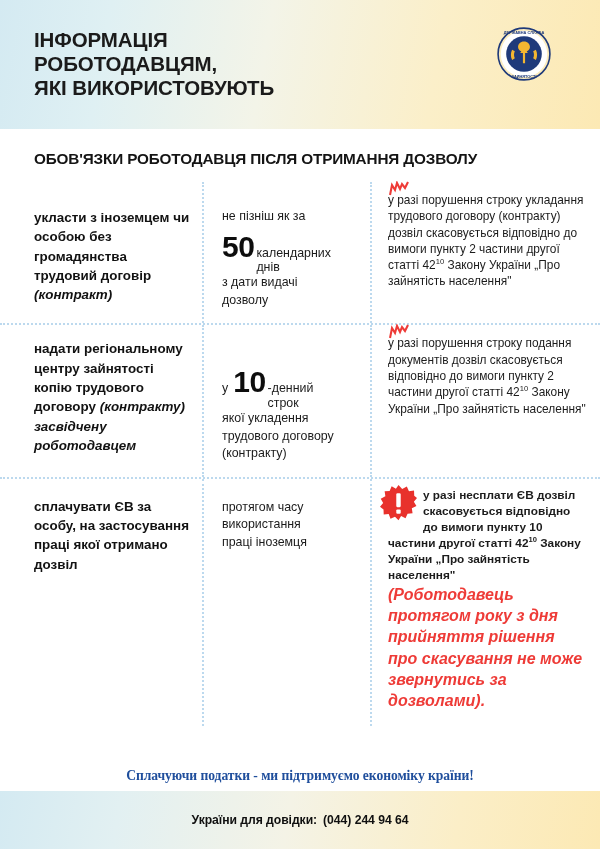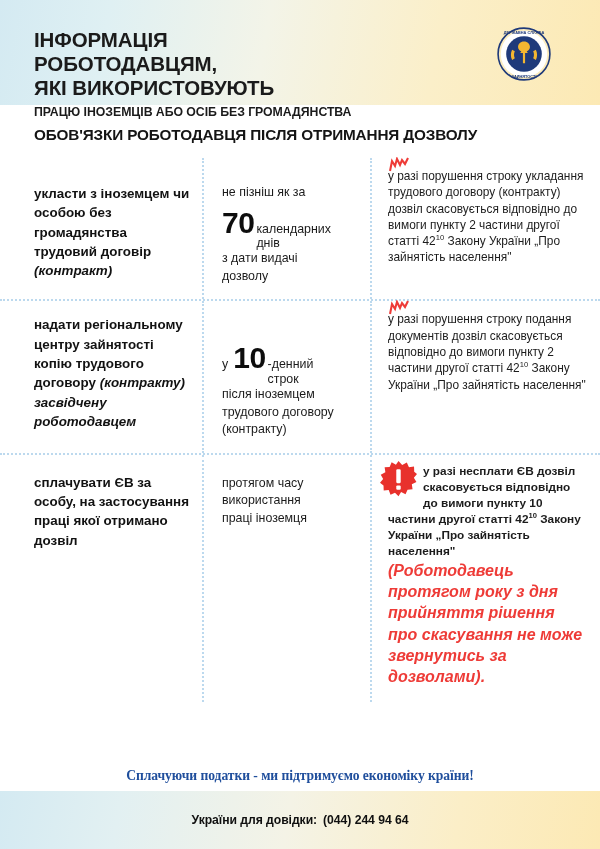--- a/index.html
+++ b/index.html
@@ -8,21 +8,21 @@
     background:#ffffff;
     font-family:"Liberation Sans","DejaVu Sans",sans-serif;
     -webkit-font-smoothing:antialiased;
     overflow:hidden;
   }
   .page{position:relative;width:600px;height:849px;background:#fff;overflow:hidden;}
 
   
   .header{
     position:relative;
-    height:105px;
+    height:129px;
     background:linear-gradient(100deg,#d4eaf2 0%,#dff0f3 18%,#f3f4e8 44%,#fbefc9 72%,#fce9b4 100%);
     box-sizing:border-box;
     padding:28px 0 0 34px;
   }
   .header-title{
     font-weight:bold;
     color:#1b1b1b;
     font-size:20.5px;
     line-height:1.17;
     letter-spacing:-0.1px;
@@ -178,21 +178,20 @@
 <body>
 
 <div class="page">
 
   <div class="header">
     <div class="header-title">
       <span class="l1">ІНФОРМАЦІЯ</span>
       <span class="l2">РОБОТОДАВЦЯМ,</span>
       <span class="l3">ЯКІ ВИКОРИСТОВУЮТЬ</span>
     </div>
-    <div class="header-sub">ПРАЦЮ ІНОЗЕМЦІВ АБО ОСІБ БЕЗ ГРОМАДЯНСТВА</div>
 
     <div class="logo">
       <svg viewBox="0 0 100 100" width="54" height="54">
         <circle cx="50" cy="50" r="48" fill="none" stroke="#1f3a7a" stroke-width="3"></circle>
         <circle cx="50" cy="50" r="43" fill="#ffffff"></circle>
         <circle cx="50" cy="50" r="33" fill="#1f3a7a"></circle>
         <path d="M50 27 c-7 0 -11 5 -11 10 c0 4 3 7 6 8 l-2 3 l5 0 l0 19 l4 0 l0 -19 l5 0 l-2 -3 c3 -1 6 -4 6 -8 c0 -5 -4 -10 -11 -10 z" fill="#f4b731"></path>
         <path d="M28 42 c-3 6 -3 13 0 19 l5 -3 c-2 -4 -2 -9 0 -13 z" fill="#f4b731"></path>
         <path d="M72 42 c3 6 3 13 0 19 l-5 -3 c2 -4 2 -9 0 -13 z" fill="#f4b731"></path>
         <text x="50" y="13" font-size="7.2" fill="#1f3a7a" text-anchor="middle" font-family="'Liberation Sans',sans-serif" font-weight="bold">ДЕРЖАВНА СЛУЖБА</text>
@@ -208,21 +207,21 @@
     <div class="row r1">
       <div class="col col-a">
         <div class="duty">
           <span>укласти з іноземцем чи особою без громадянства трудовий договір </span><span class="it">(контракт)</span>
         </div>
       </div>
       <div class="col col-b">
         <div class="term">
           <div>не пізніш як за</div>
           <div class="term-inline">
-            <span class="big">70</span>
+            <span class="big">50</span>
             <span class="stack">
               <span style="display:block">календарних</span>
               <span style="display:block">днів</span>
             </span>
           </div>
           <div>з дати видачі</div>
           <div>дозволу</div>
         </div>
       </div>
       <div class="col col-c">
@@ -244,21 +243,21 @@
       <div class="col col-b">
         <div class="term">
           <div class="term-inline">
             <span style="margin-right:5px">у</span>
             <span class="big">10</span>
             <span class="stack">
               <span style="display:block">-денний</span>
               <span style="display:block">строк</span>
             </span>
           </div>
-          <div>після іноземцем</div>
+          <div>якої укладення</div>
           <div>трудового договору</div>
           <div>(контракту)</div>
         </div>
       </div>
       <div class="col col-c">
         <div class="note-wrap">
           <svg class="squiggle" viewBox="0 0 22 15">
             <path d="M1 14 L3 4 L6 9 L8 2 L11 8 L13 3 L16 7 L19 1" fill="none" stroke="#ee3b37" stroke-width="2.1" stroke-linejoin="miter"></path>
           </svg>
           <div class="note"><span>у разі порушення строку подання документів дозвіл скасовується відповідно до вимоги пункту 2 частини другої статті 42</span><sup>10</sup><span> Закону України „Про зайнятість населення"</span></div>

